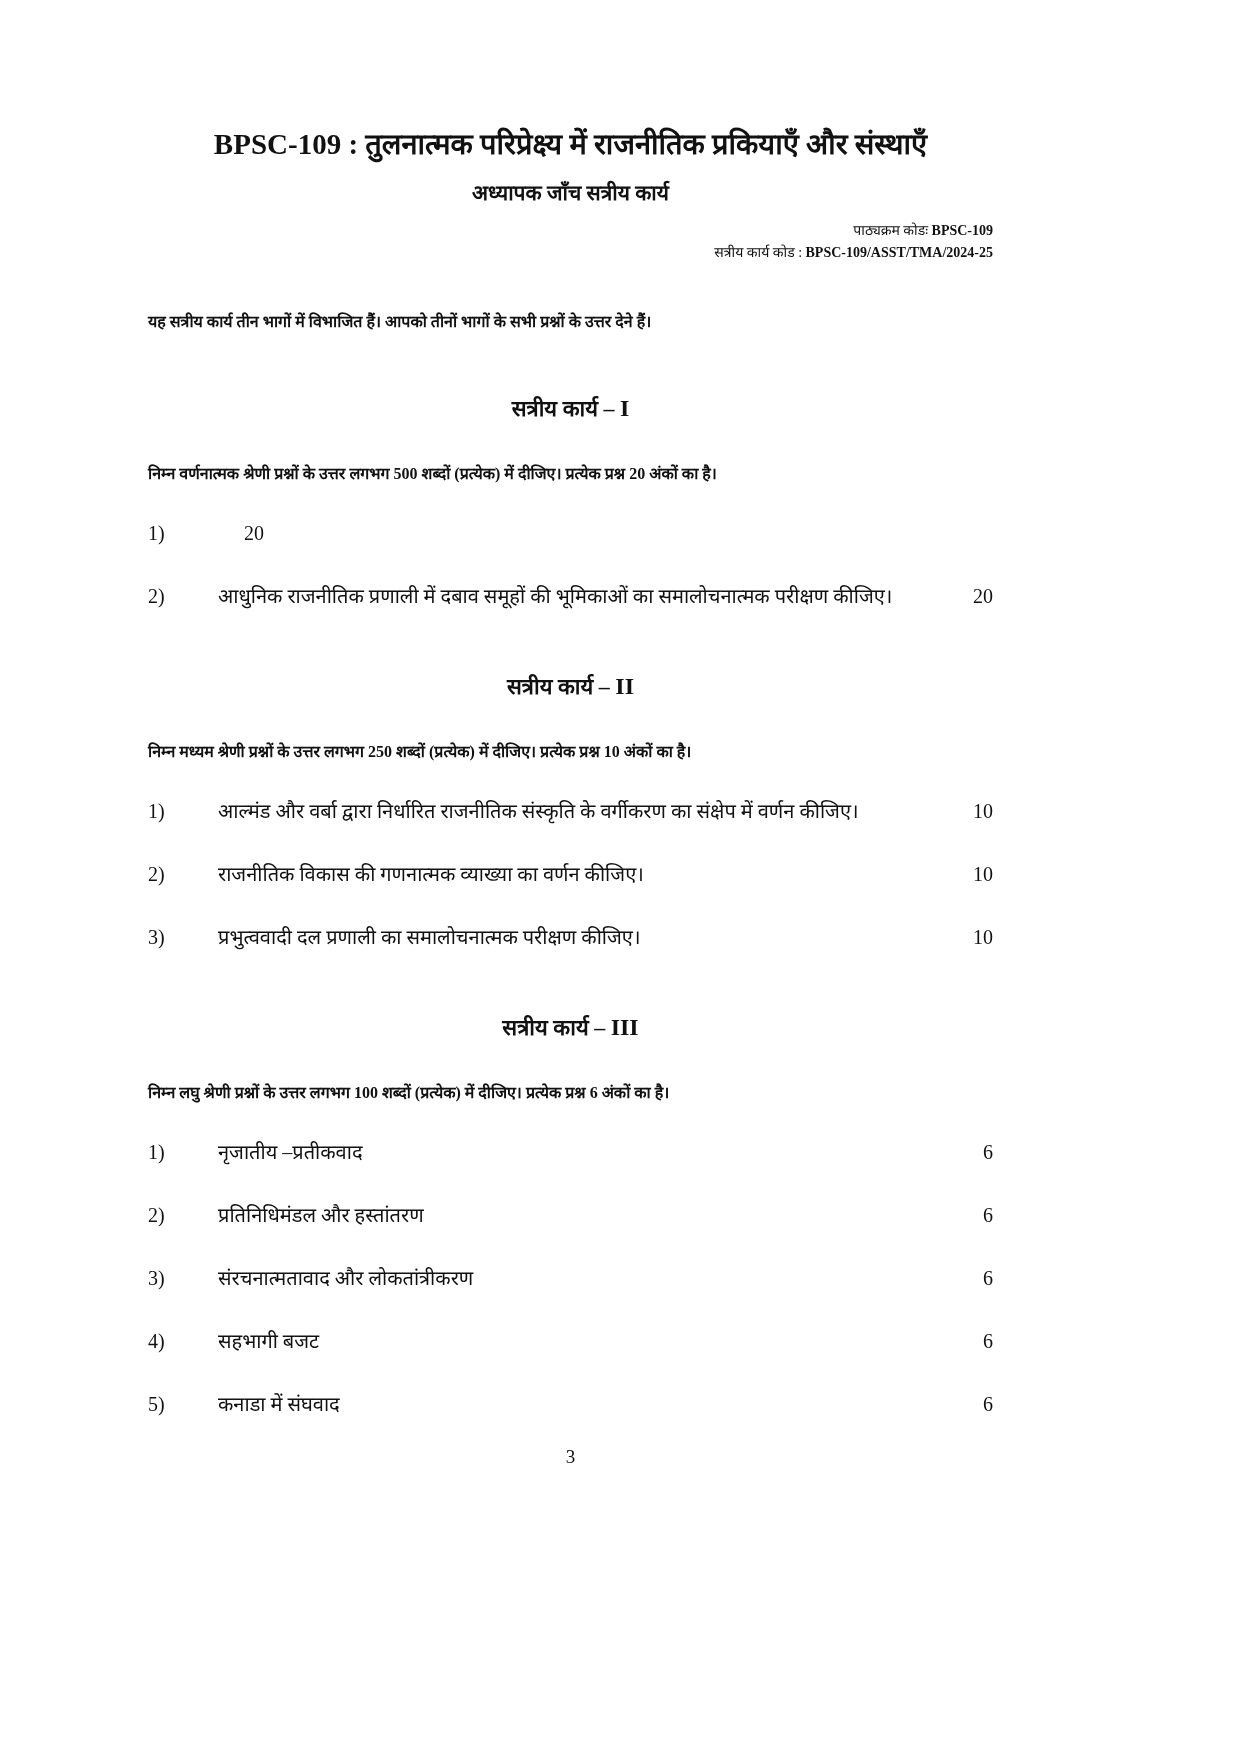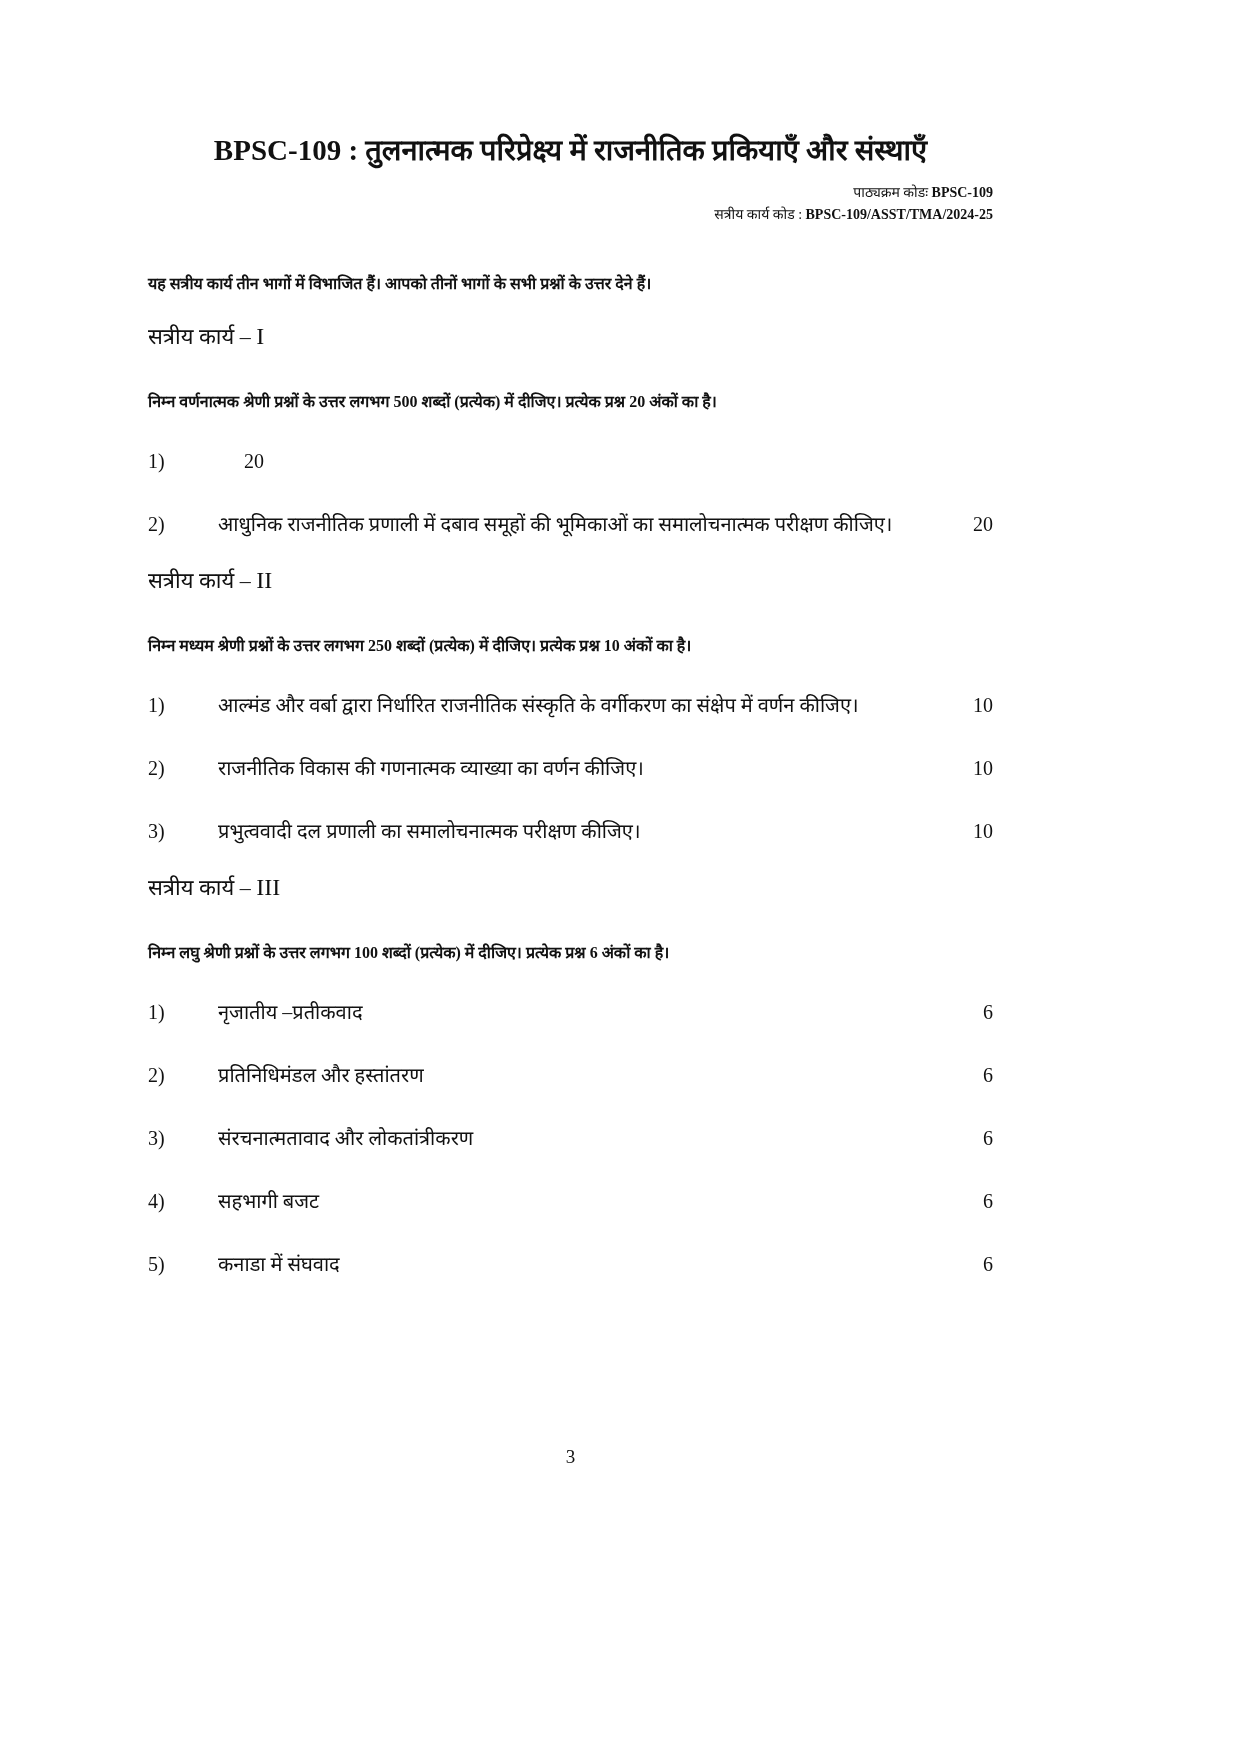--- a/index.html
+++ b/index.html
@@ -17,21 +17,21 @@
   .page {
     position: relative;
     width: 1241px;
     height: 1754px;
     background: #ffffff;
     overflow: hidden;
   }
   .content {
     position: absolute;
     left: 148px;
-    top: 132px;
+    top: 126px;
     width: 845px;
   }
   .title {
     margin: 0;
     text-align: center;
     font-size: 29px;
     font-weight: 700;
     line-height: 1.25;
   }
   .subtitle {
@@ -53,24 +53,24 @@
     font-family: "Liberation Serif", serif;
   }
   .intro {
     margin-top: 46px;
     font-size: 16px;
     font-weight: 700;
     text-align: justify;
     line-height: 1.5;
   }
   .section-heading {
-    margin-top: 24px;
-    text-align: left;
+    margin-top: 58px;
+    text-align: center;
     font-size: 22px;
-    font-weight: 400;
+    font-weight: 700;
   }
   .section-heading .roman {
     font-size: 24px;
     font-family: "Liberation Serif", serif;
   }
   .instruction {
     margin-top: 40px;
     font-size: 16px;
     font-weight: 700;
     text-align: justify;
@@ -104,20 +104,21 @@
     font-size: 19px;
   }
 </style>
 </head>
 <body>
 
 <div class="page">
   <div class="content">
 
     <h1 class="title">BPSC-109 : तुलनात्मक परिप्रेक्ष्य में राजनीतिक प्रकियाएँ और संस्थाएँ</h1>
+    <div class="subtitle">अध्यापक जाँच सत्रीय कार्य</div>
 
     <div class="meta-block">
       <div class="meta-line">
         <span>पाठ्यक्रम कोडः </span><span class="val">BPSC-109</span>
       </div>
       <div class="meta-line">
         <span>सत्रीय कार्य कोड : </span><span class="val">BPSC-109/ASST/TMA/2024-25</span>
       </div>
     </div>
 

